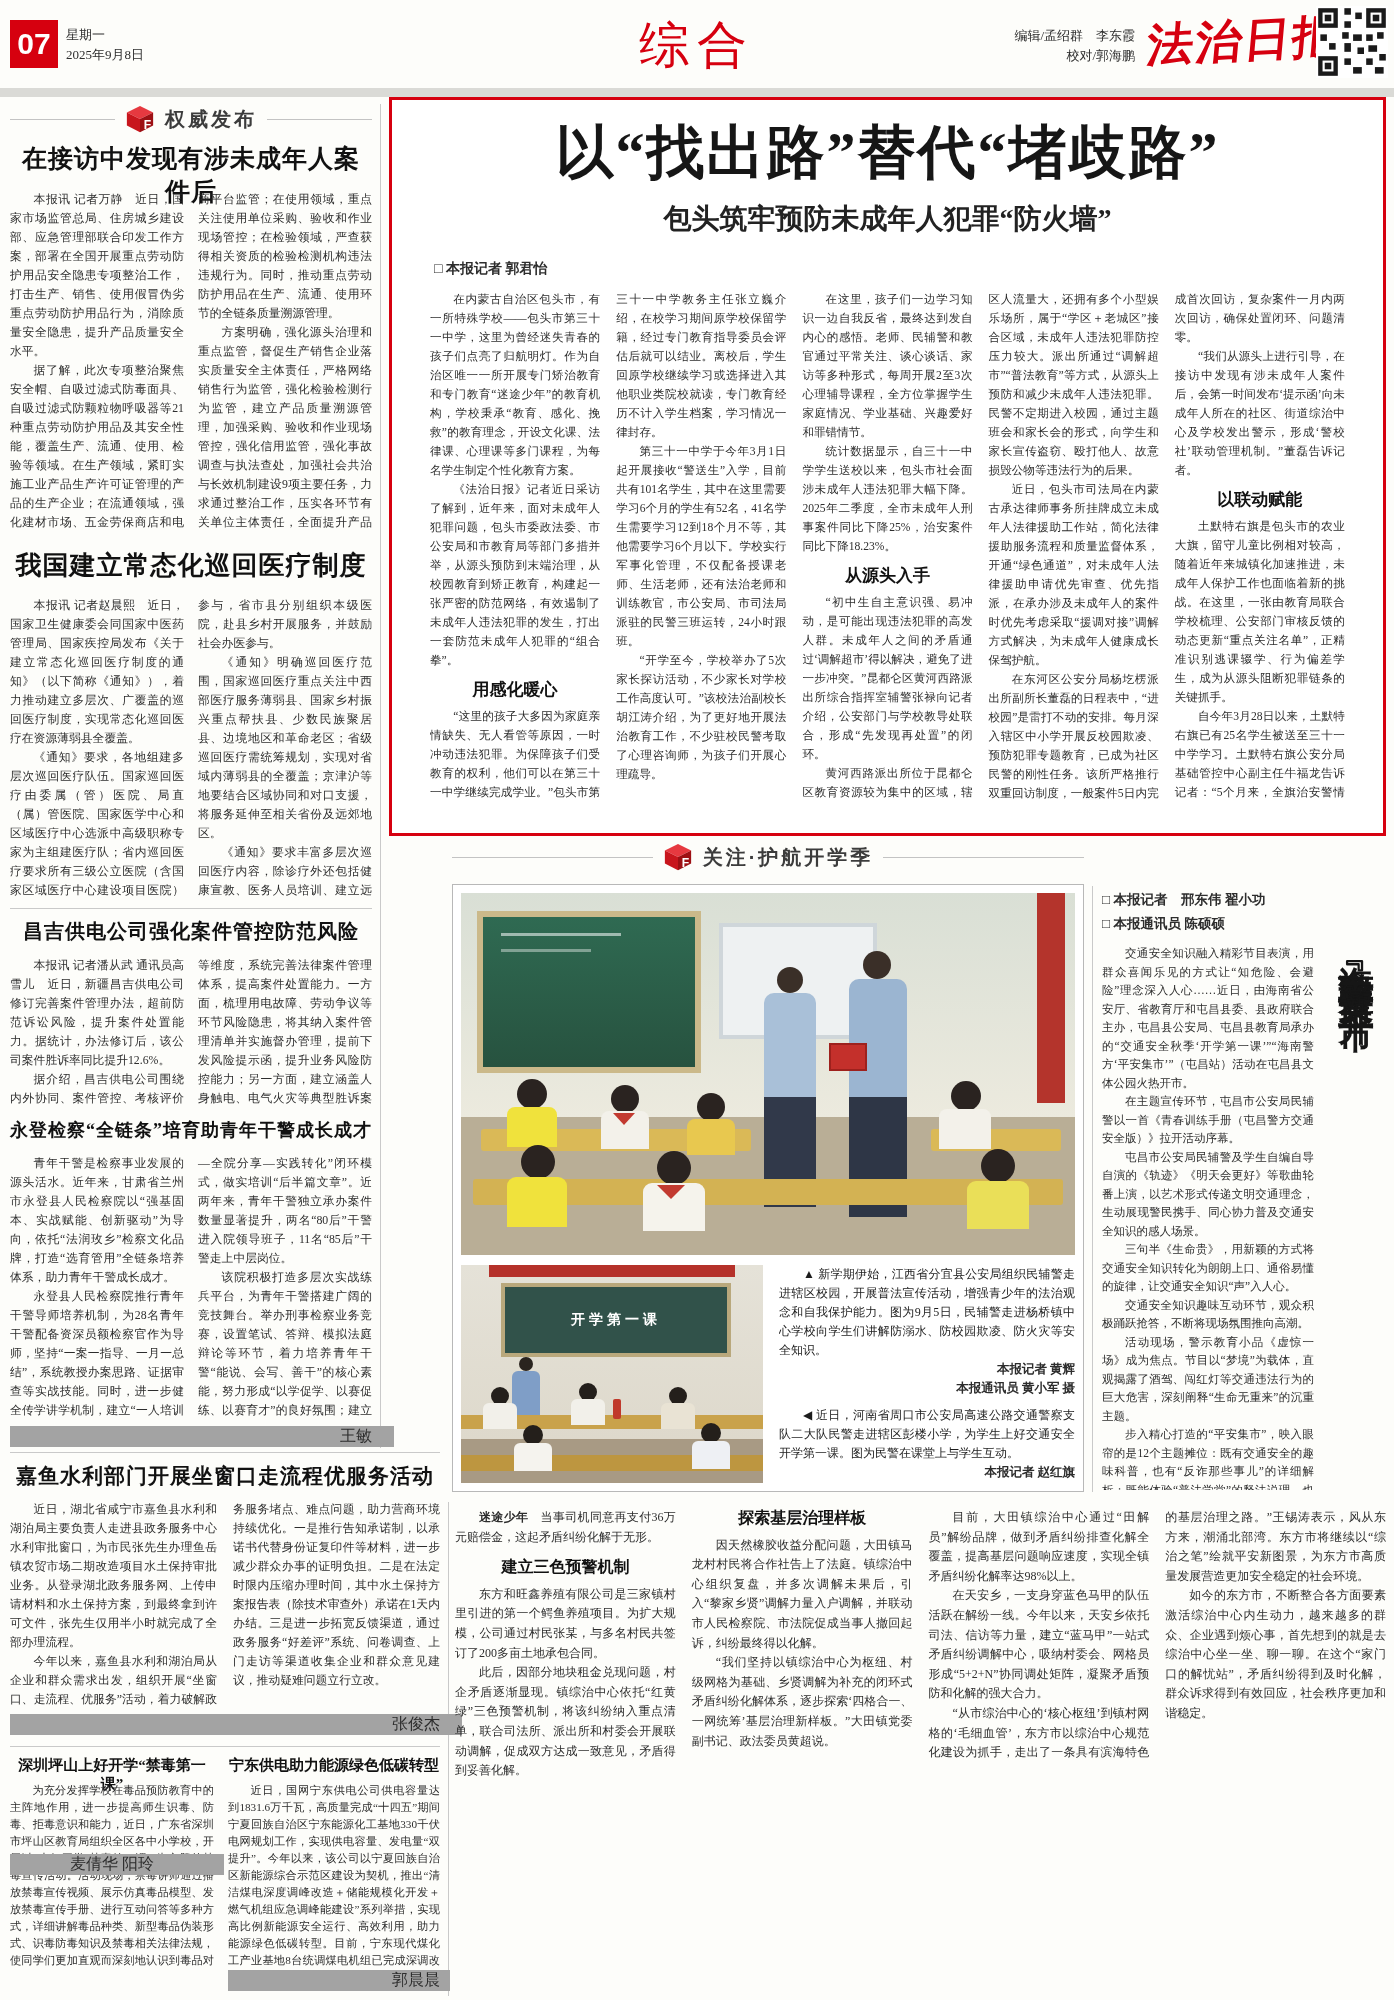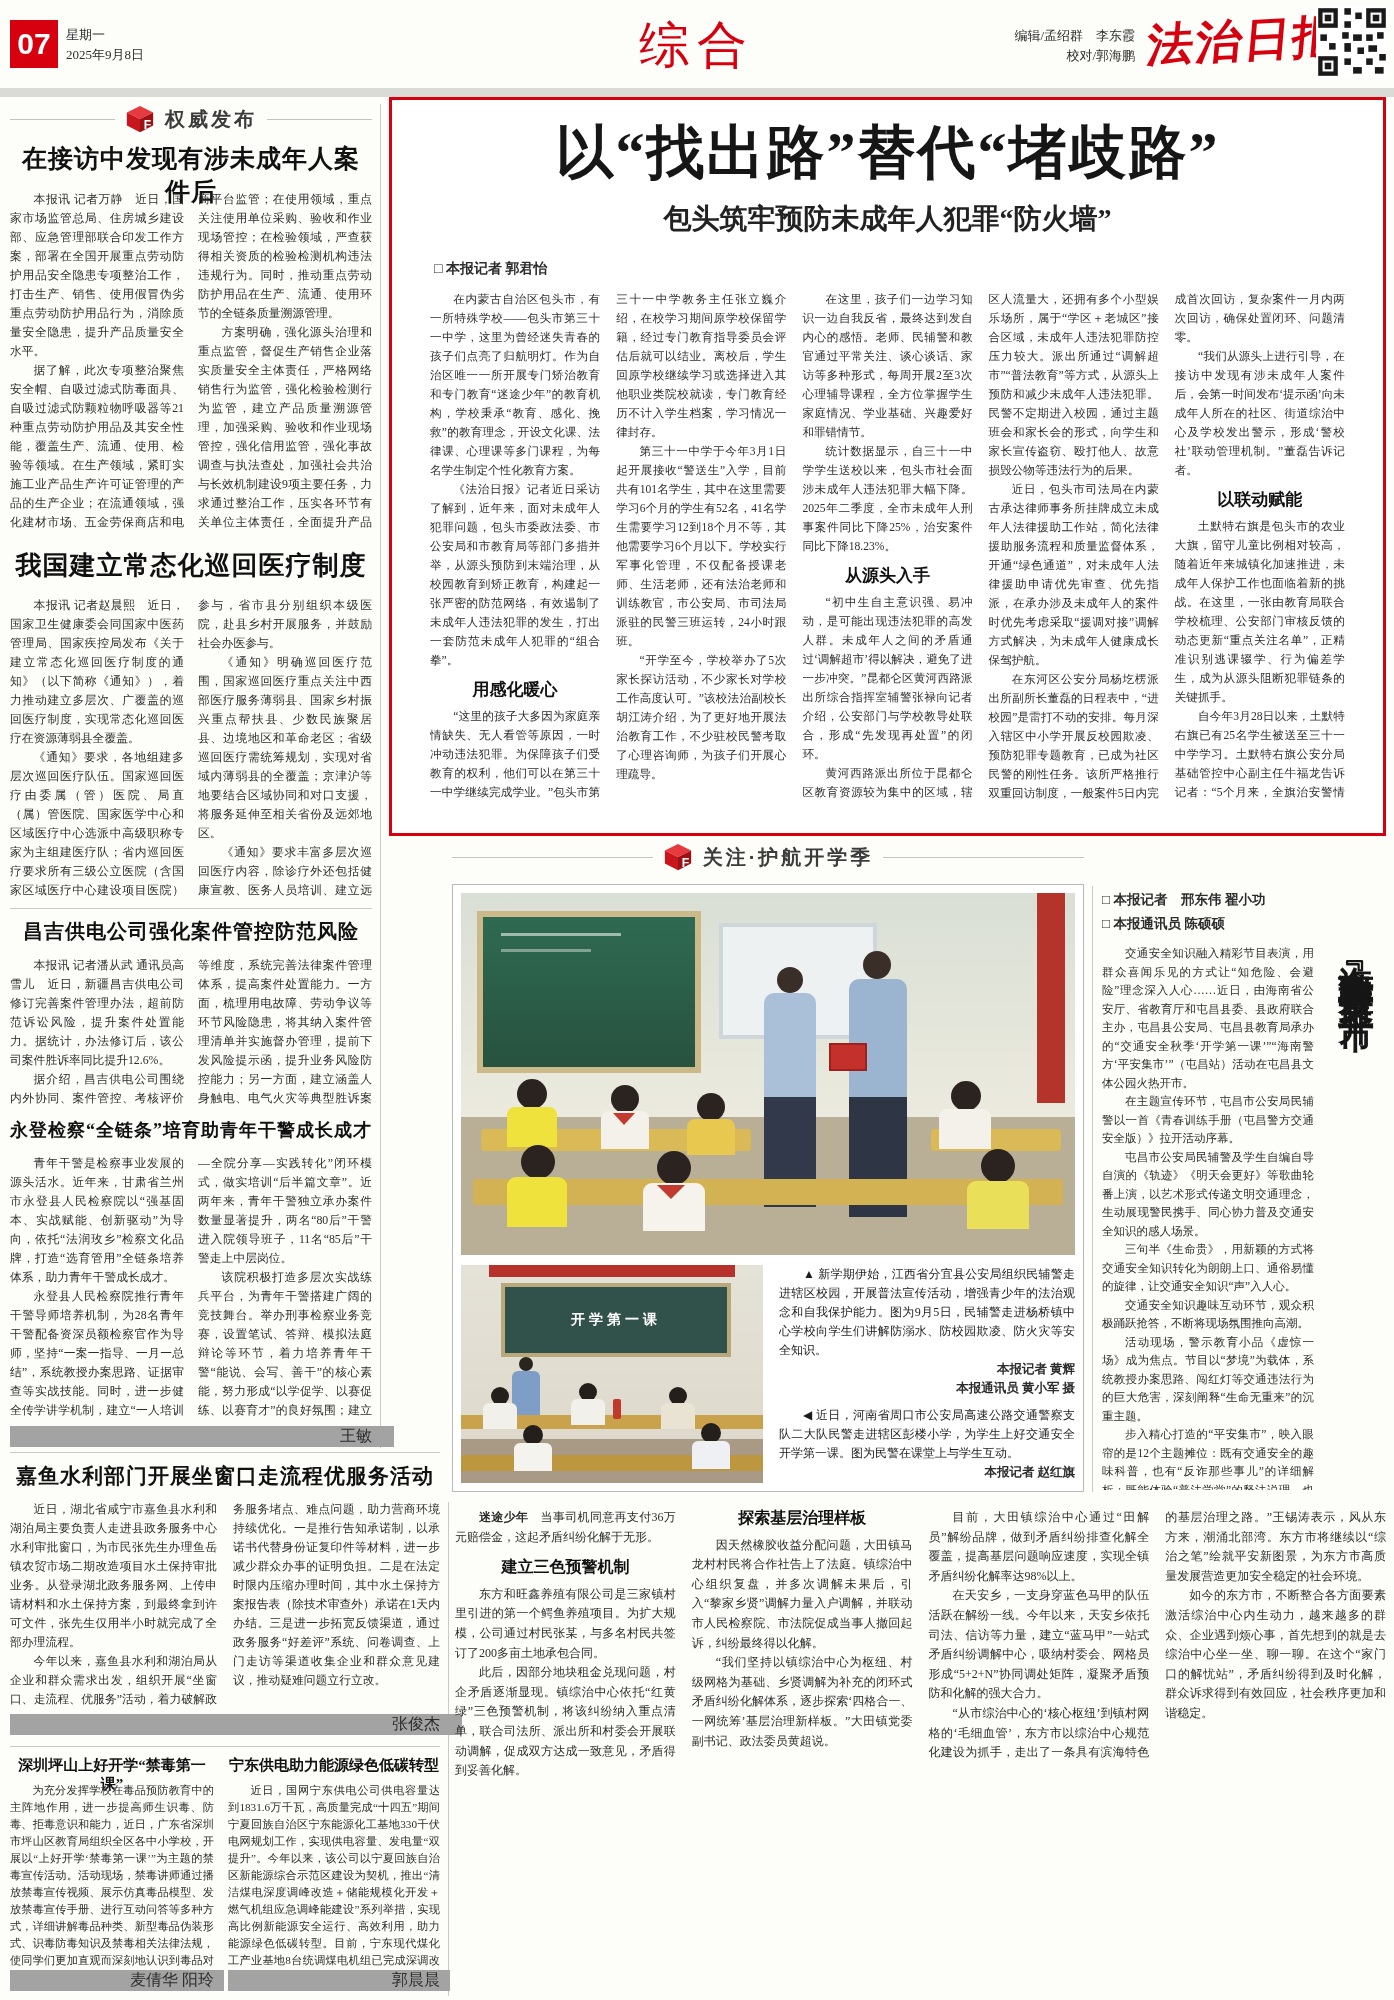--- a/index.html
+++ b/index.html
@@ -162,21 +162,21 @@
   <div class="abs body-text cols2" style="left:10px;top:1500px;width:430px;height:212px;column-gap:16px;">
       <p>近日，湖北省咸宁市嘉鱼县水利和湖泊局主要负责人走进县政务服务中心水利审批窗口，为市民张先生办理鱼岳镇农贸市场二期改造项目水土保持审批业务。从登录湖北政务服务网、上传申请材料和水土保持方案，到最终拿到许可文件，张先生仅用半小时就完成了全部办理流程。</p>
       <p>今年以来，嘉鱼县水利和湖泊局从企业和群众需求出发，组织开展“坐窗口、走流程、优服务”活动，着力破解政务服务堵点、难点问题，助力营商环境持续优化。一是推行告知承诺制，以承诺书代替身份证复印件等材料，进一步减少群众办事的证明负担。二是在法定时限内压缩办理时间，其中水土保持方案报告表（除技术审查外）承诺在1天内办结。三是进一步拓宽反馈渠道，通过政务服务“好差评”系统、问卷调查、上门走访等渠道收集企业和群众意见建议，推动疑难问题立行立改。</p>
     </div>
   <div class="abs sig" style="left:10px;top:1714px;width:430px;">张俊杰</div>
 
   <div class="abs mini-title" style="left:10px;top:1756px;width:204px;">深圳坪山上好开学“禁毒第一课”</div>
   <div class="abs mini-body" style="left:10px;top:1782px;width:204px;height:188px;">
       <p>为充分发挥学校在毒品预防教育中的主阵地作用，进一步提高师生识毒、防毒、拒毒意识和能力，近日，广东省深圳市坪山区教育局组织全区各中小学校，开展以“上好开学‘禁毒第一课’”为主题的禁毒宣传活动。活动现场，禁毒讲师通过播放禁毒宣传视频、展示仿真毒品模型、发放禁毒宣传手册、进行互动问答等多种方式，详细讲解毒品种类、新型毒品伪装形式、识毒防毒知识及禁毒相关法律法规，使同学们更加直观而深刻地认识到毒品对个人、家庭、社会的严重危害。</p>
     </div>
-  <div class="abs sig" style="left:10px;top:1970px;width:204px;padding-right:10px;">麦倩华 阳玲</div>
+  <div class="abs sig" style="left:10px;top:1854px;width:204px;padding-right:10px;text-align:center;">麦倩华 阳玲</div>
 
   <div class="abs mini-title" style="left:228px;top:1756px;width:212px;">宁东供电助力能源绿色低碳转型</div>
   <div class="abs mini-body" style="left:228px;top:1782px;width:212px;height:188px;">
       <p>近日，国网宁东供电公司供电容量达到1831.6万千瓦，高质量完成“十四五”期间宁夏回族自治区宁东能源化工基地330千伏电网规划工作，实现供电容量、发电量“双提升”。今年以来，该公司以宁夏回族自治区新能源综合示范区建设为契机，推出“清洁煤电深度调峰改造＋储能规模化开发＋燃气机组应急调峰能建设”系列举措，实现高比例新能源安全运行、高效利用，助力能源绿色低碳转型。目前，宁东现代煤化工产业基地8台统调煤电机组已完成深调改造，改造装机规模近150万千瓦。</p>
     </div>
   <div class="abs sig" style="left:228px;top:1970px;width:212px;padding-right:10px;text-align:right;">郭晨晨</div>
 
   <div class="abs main-box">
     <div class="main-headline">以“找出路”替代“堵歧路”</div>
     <div class="main-subhead">包头筑牢预防未成年人犯罪“防火墙”</div>
@@ -294,21 +294,21 @@
   <div class="abs" style="left:1102px;top:888px;width:250px;">
     <div class="hn-byline">□ 本报记者　邢东伟 翟小功</div>
     <div class="hn-byline">□ 本报通讯员 陈硕硕</div>
   </div>
   <div class="abs body-text" style="left:1102px;top:944px;width:212px;height:546px;font-size:11.5px;line-height:18.5px;">
       <p>交通安全知识融入精彩节目表演，用群众喜闻乐见的方式让“知危险、会避险”理念深入人心……近日，由海南省公安厅、省教育厅和屯昌县委、县政府联合主办，屯昌县公安局、屯昌县教育局承办的“交通安全秋季‘开学第一课’”“海南警方‘平安集市’”（屯昌站）活动在屯昌县文体公园火热开市。</p>
       <p>在主题宣传环节，屯昌市公安局民辅警以一首《青春训练手册（屯昌警方交通安全版）》拉开活动序幕。</p>
       <p>屯昌市公安局民辅警及学生自编自导自演的《轨迹》《明天会更好》等歌曲轮番上演，以艺术形式传递文明交通理念，生动展现警民携手、同心协力普及交通安全知识的感人场景。</p>
       <p>三句半《生命贵》，用新颖的方式将交通安全知识转化为朗朗上口、通俗易懂的旋律，让交通安全知识“声”入人心。</p>
       <p>交通安全知识趣味互动环节，观众积极踊跃抢答，不断将现场氛围推向高潮。</p>
-      <p>活动现场，警示教育小品《虚惊一场》成为焦点。节目以“梦境”为载体，系统教授办案思路、闯红灯等交通违法行为的巨大危害，深刻阐释“生命无重来”的沉重主题。</p>
+      <p>活动现场，警示教育小品《虚惊一场》成为焦点。节目以“梦境”为载体，直观揭露了酒驾、闯红灯等交通违法行为的巨大危害，深刻阐释“生命无重来”的沉重主题。</p>
       <p>步入精心打造的“平安集市”，映入眼帘的是12个主题摊位：既有交通安全的趣味科普，也有“反诈那些事儿”的详细解析；既能体验“普法学堂”的释法说理，也能感受“暖警服务”的贴心帮助，“交通安全大篷车”还进行了流动宣传。</p>
     </div>
   <div class="abs vtitle" style="left:1324px;top:938px;width:62px;height:552px;">
     <span class="vt-big">海南警方</span><span class="vt-big">『平安集市』</span><span class="vt-small">（屯昌站）</span><span class="vt-big">开市</span>
   </div>
 
   <div class="abs bottom-band">
     <p><span class="lead-label">迷途少年</span>　<span>当事司机同意再支付36万元赔偿金，这起矛盾纠纷化解于无形。</span></p>
     <h4>建立三色预警机制</h4>
     <div>

